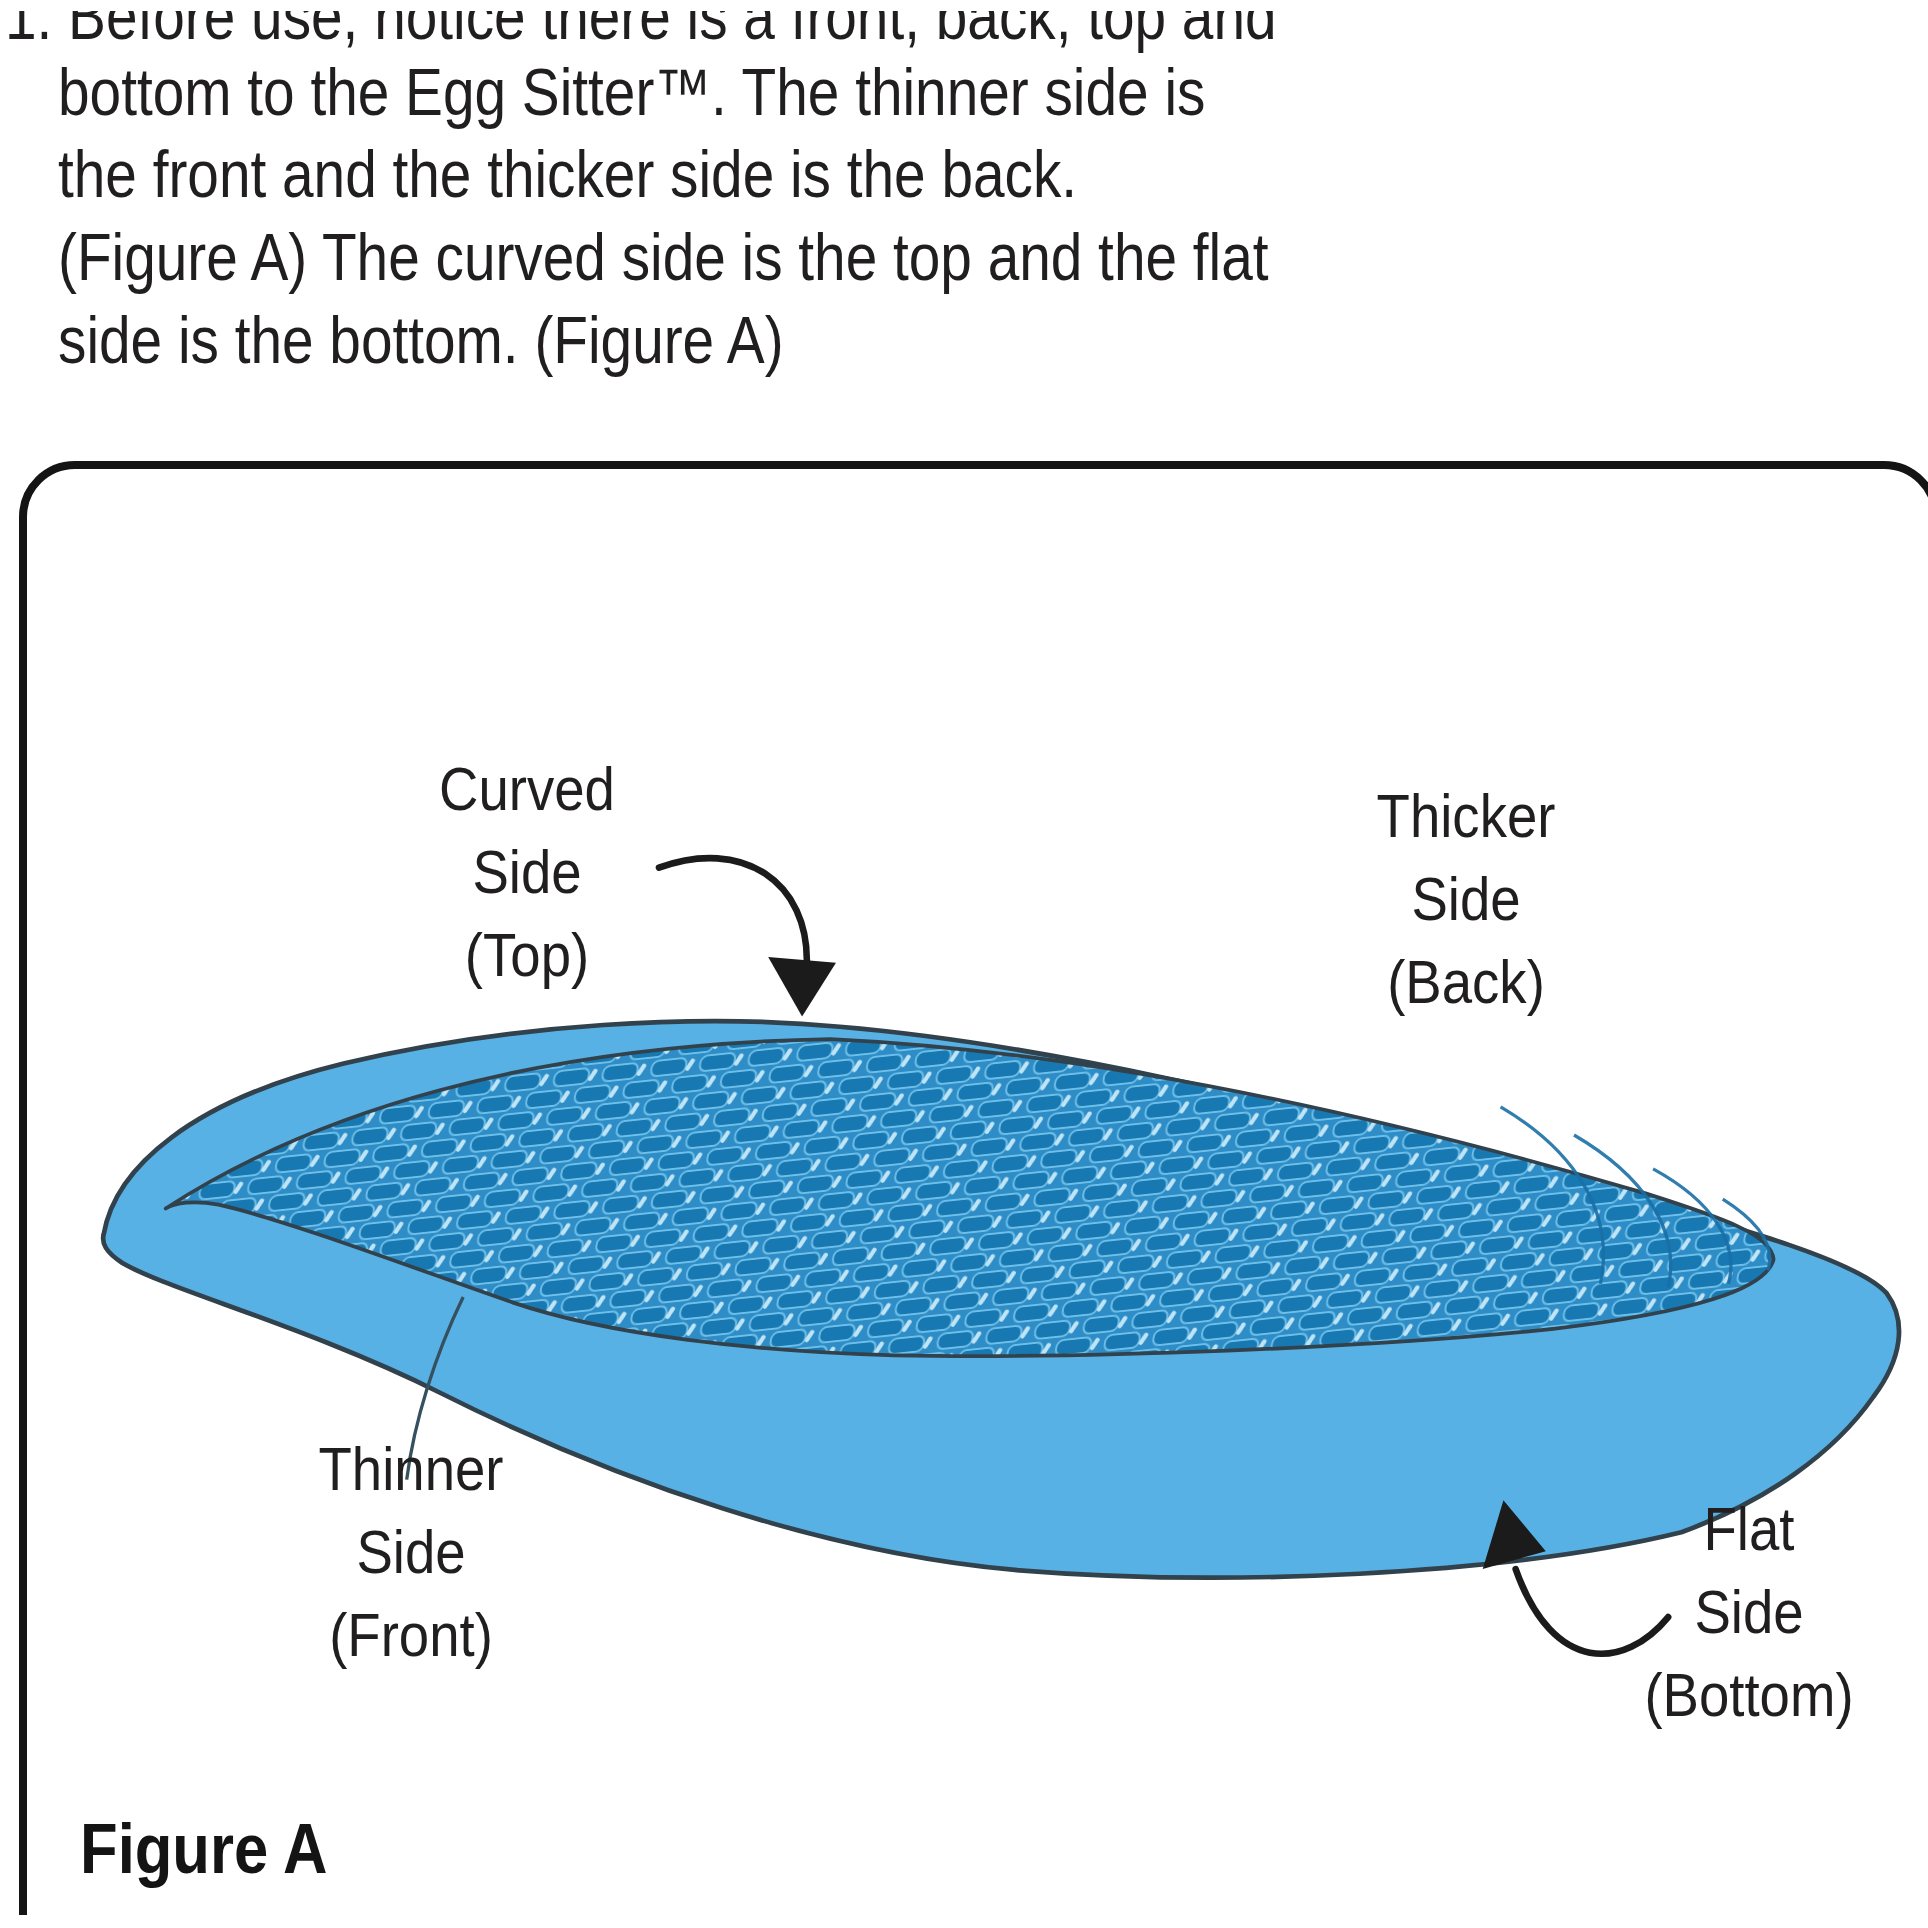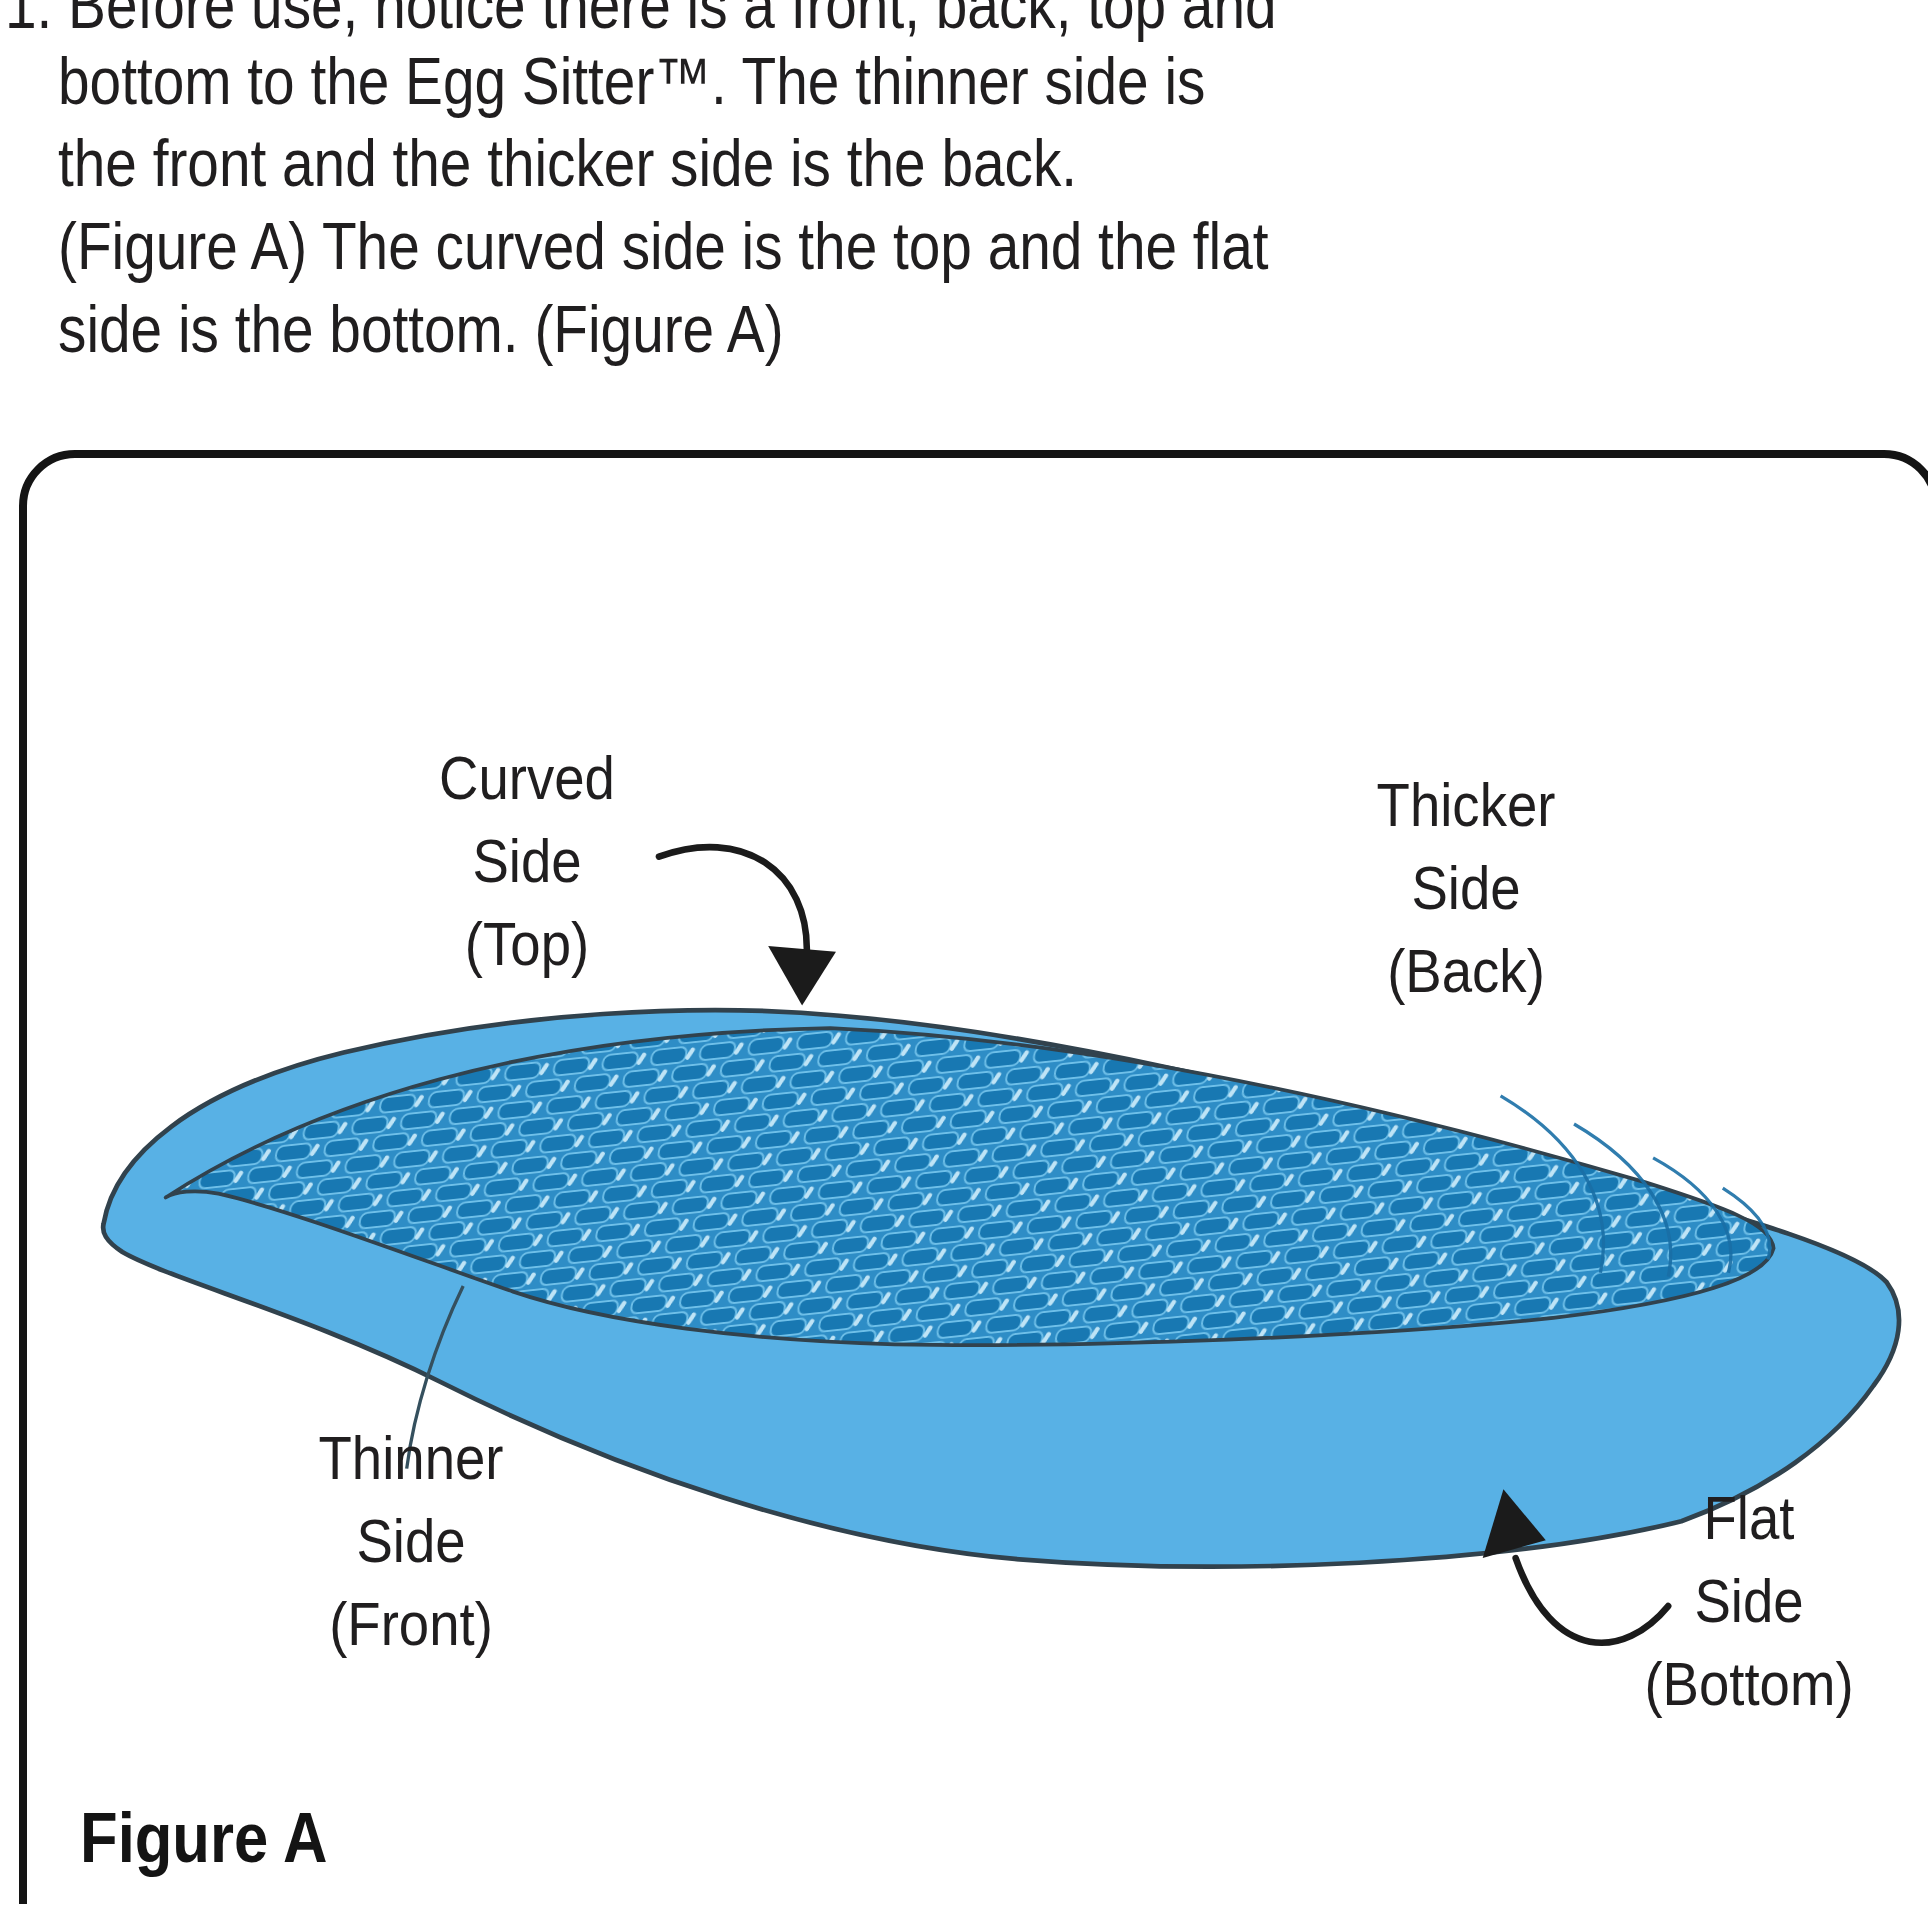--- a/index.html
+++ b/index.html
@@ -1,17 +1,17 @@
 <!DOCTYPE html>
 <html style="font-size:15px"><head>
 <meta charset="utf-8">
 <style>
   html,body{margin:0;padding:0;background:#ffffff;}
   .page{position:relative;width:1928px;height:1904px;overflow:hidden;background:#ffffff;
-        font-family:"Liberation Sans",sans-serif;color:#201e1f;}
+        font-family:"Liberation Sans",sans-serif;color:#201e1f;margin-top:11px;}
   
   .instr-line{position:absolute;white-space:nowrap;font-size:66px;line-height:83px;
               color:#201e1f;transform:scaleX(.86);transform-origin:left top;}
   
   .figure-box{position:absolute;left:19px;top:450px;width:1921px;height:1516px;
               border:8.5px solid #141414;border-radius:56px;box-sizing:border-box;background:transparent;}
   .art{position:absolute;left:0;top:0;width:1928px;height:1928px;}
   
   .lbl{position:absolute;width:414px;text-align:center;font-size:62px;line-height:83px;
        color:#201e1f;transform:scaleX(.88);transform-origin:center top;}

